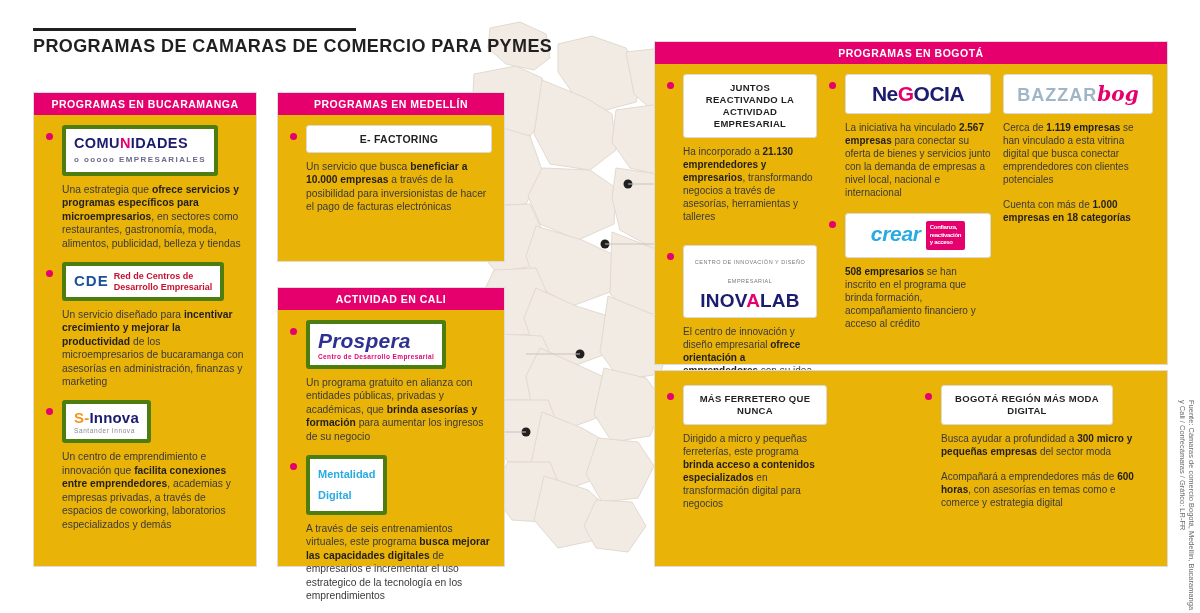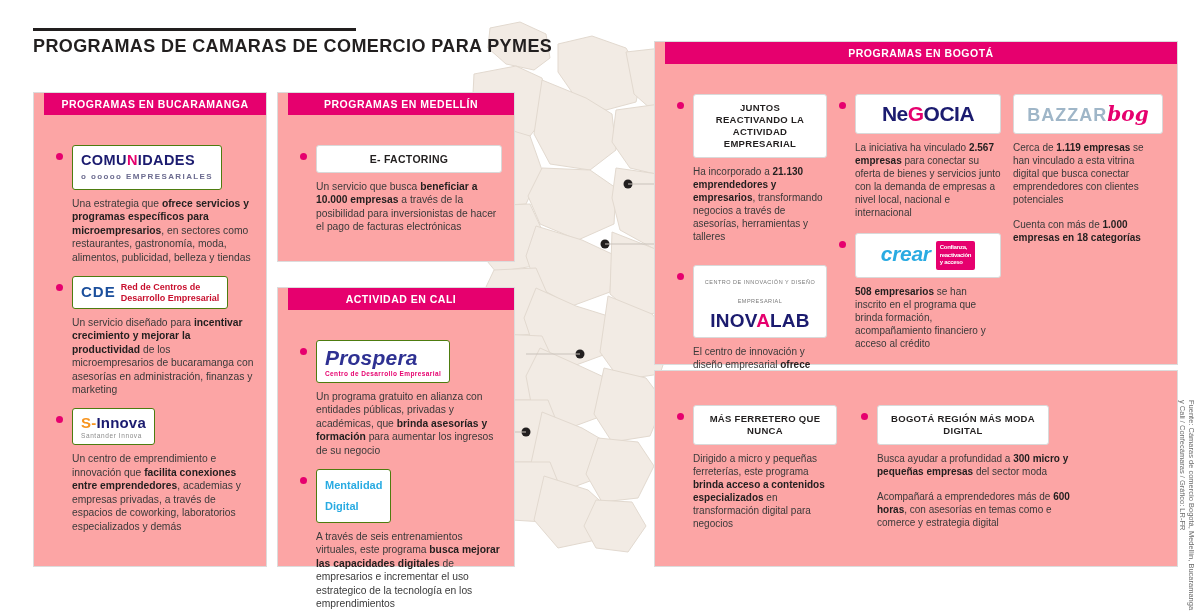--- a/index.html
+++ b/index.html
@@ -19,36 +19,36 @@
   }
   .main-title{
     position:absolute;left:33px;top:36px;
     font-size:18px;font-weight:bold;letter-spacing:.4px;color:#221f1f;
   }
 
   
   .map-wrap{position:absolute;left:430px;top:18px;width:330px;height:540px;}
 
   
-  .card{position:absolute;background:#fca5a5;border:1px solid #dcdcdc;padding-left:10px;}
+  .card{position:absolute;background:#eab308;border:1px solid #dcdcdc;}
   .card-head{
     background:#e6006e;color:#ffffff;text-align:center;
     font-size:10.5px;font-weight:bold;letter-spacing:.5px;
     padding:5px 6px 5px;
   }
-  .card-body{padding:10px 12px 12px;margin-top:20px;}
+  .card-body{padding:10px 12px 12px;}
 
   
   .item{position:relative;padding-left:16px;margin-bottom:12px;}
   .bullet{
     position:absolute;left:0;top:8px;width:7px;height:7px;border-radius:50%;
     background:#e6006e;
   }
   .logo-box{
-    border:1px solid #4d7c0f;border-radius:3px;padding:5px 8px;display:inline-block;
+    border:4px solid #4d7c0f;border-radius:3px;padding:5px 8px;display:inline-block;
     margin-bottom:7px;background:#fff;
   }
   .logo-plain{
     border:1px solid #d9d9d9;border-radius:3px;padding:7px 10px;display:block;
     text-align:center;font-size:10.5px;font-weight:bold;letter-spacing:.3px;
     background:#fff;color:#221f1f;margin-bottom:7px;
   }
   .desc{font-size:10.3px;line-height:13.4px;color:#3a3a3a;}
   .desc b{color:#221f1f;}
   .desc.small{font-size:10px;line-height:13px;}
@@ -242,21 +242,21 @@
           </div>
           <div class="desc small">Cerca de <b>1.119 empresas</b> se han vinculado a esta vitrina digital que busca conectar emprendedores con clientes potenciales</div>
           <div class="desc small" style="margin-top:12px;">Cuenta con más de <b>1.000 empresas en 18 categorías</b></div>
         </div>
       </div>
 
     </div>
   </div>
 
   <div class="card" style="left:654px;top:370px;width:512px;height:195px;">
-    <div class="card-body" style="display:flex;gap:24px;padding-top:14px;">
+    <div class="card-body" style="display:flex;gap:24px;padding-top:14px;justify-content:space-between;">
 
       <div style="width:160px;">
         <div class="item">
           <span class="bullet"></span>
           <div class="logo-plain" style="font-size:9.5px;line-height:12px;">MÁS FERRETERO QUE NUNCA</div>
           <div class="desc small">Dirigido a micro y pequeñas ferreterías, este programa <b>brinda acceso a contenidos especializados</b> en transformación digital para negocios</div>
         </div>
       </div>
 
       <div style="width:230px;">

